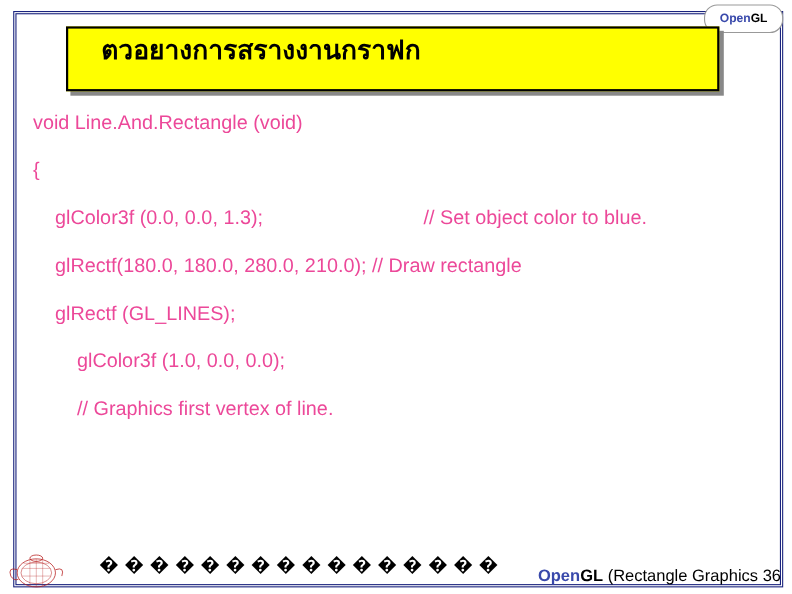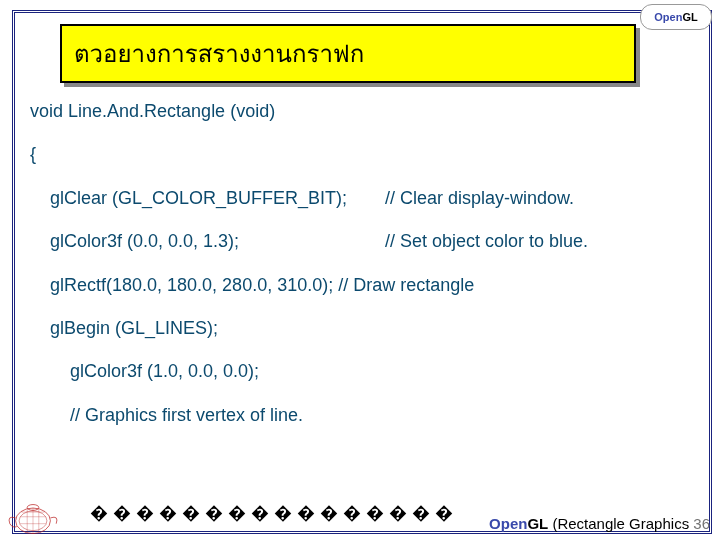--- a/index.html
+++ b/index.html
@@ -24,33 +24,32 @@
   .header-box {
     position: absolute;
     top: 24px;
     left: 60px;
     width: 560px;
     height: 55px;
     background: #ffff00;
     border: 2px solid #000;
     box-shadow: 4px 4px 0 #888;
     display: flex;
-    align-items: center;
-    padding-left: 12px;
+    padding-left: 30px;
     font-size: 24px;
-    font-weight: normal;
+    font-weight: bold;
     color: #000;
   }
   .content {
     position: absolute;
     top: 100px;
     left: 30px;
     width: 670px;
     font-size: 18px;
-    color: #0c4a6e;
+    color: #ec4899;
     line-height: 1.3;
   }
   .code-line {
     margin-bottom: 20px;
     white-space: nowrap;
   }
   .indent-1 { padding-left: 20px; }
   .indent-2 { padding-left: 40px; gap: 45px; }
   .code-row {
     display: flex;
@@ -88,21 +87,21 @@
   .teapot svg { width: 100%; height: 100%; }
   .footer {
     position: absolute;
     bottom: 8px;
     right: 10px;
     font-size: 15px;
     color: #000;
   }
   .footer .open { color: #3949ab; font-weight: bold; }
   .footer .gl { color: #000; font-weight: bold; }
-  .footer .pagenum { color: #737373; }
+  .footer .pagenum { color: #000000; }
   .footer-squares {
     position: absolute;
     bottom: 16px;
     left: 90px;
     font-size: 18px;
     letter-spacing: 5px;
     color: #000;
   }
 </style>
 </head>
@@ -116,29 +115,25 @@
 </div>
 
 <div class="header-box">
   <span>ตวอยางการสรางงานกราฟก</span>
 </div>
 
 <div class="content">
   <div class="code-line">void Line.And.Rectangle (void)</div>
   <div class="code-line">{</div>
   <div class="code-line code-row indent-1">
-    <div class="code-left">glClear (GL_COLOR_BUFFER_BIT);</div>
-    <div class="code-comment">// Clear display-window.</div>
-  </div>
-  <div class="code-line code-row indent-1">
     <div class="code-left">glColor3f (0.0, 0.0, 1.3);</div>
     <div class="code-comment">// Set object color to blue.</div>
   </div>
-  <div class="code-line indent-1">glRectf(180.0, 180.0, 280.0, 310.0); // Draw rectangle</div>
-  <div class="code-line indent-1">glBegin (GL_LINES);</div>
+  <div class="code-line indent-1">glRectf(180.0, 180.0, 280.0, 210.0); // Draw rectangle</div>
+  <div class="code-line indent-1">glRectf (GL_LINES);</div>
   <div class="code-line code-row indent-2">
     <div class="code-left" style="width:315px">glColor3f (1.0, 0.0, 0.0);</div>
   </div>
   <div class="code-line code-row indent-2">
     <div class="code-comment">// Graphics first vertex of line.</div>
   </div>
 </div>
 
 <div class="teapot">
   <svg viewBox="0 0 100 70">

